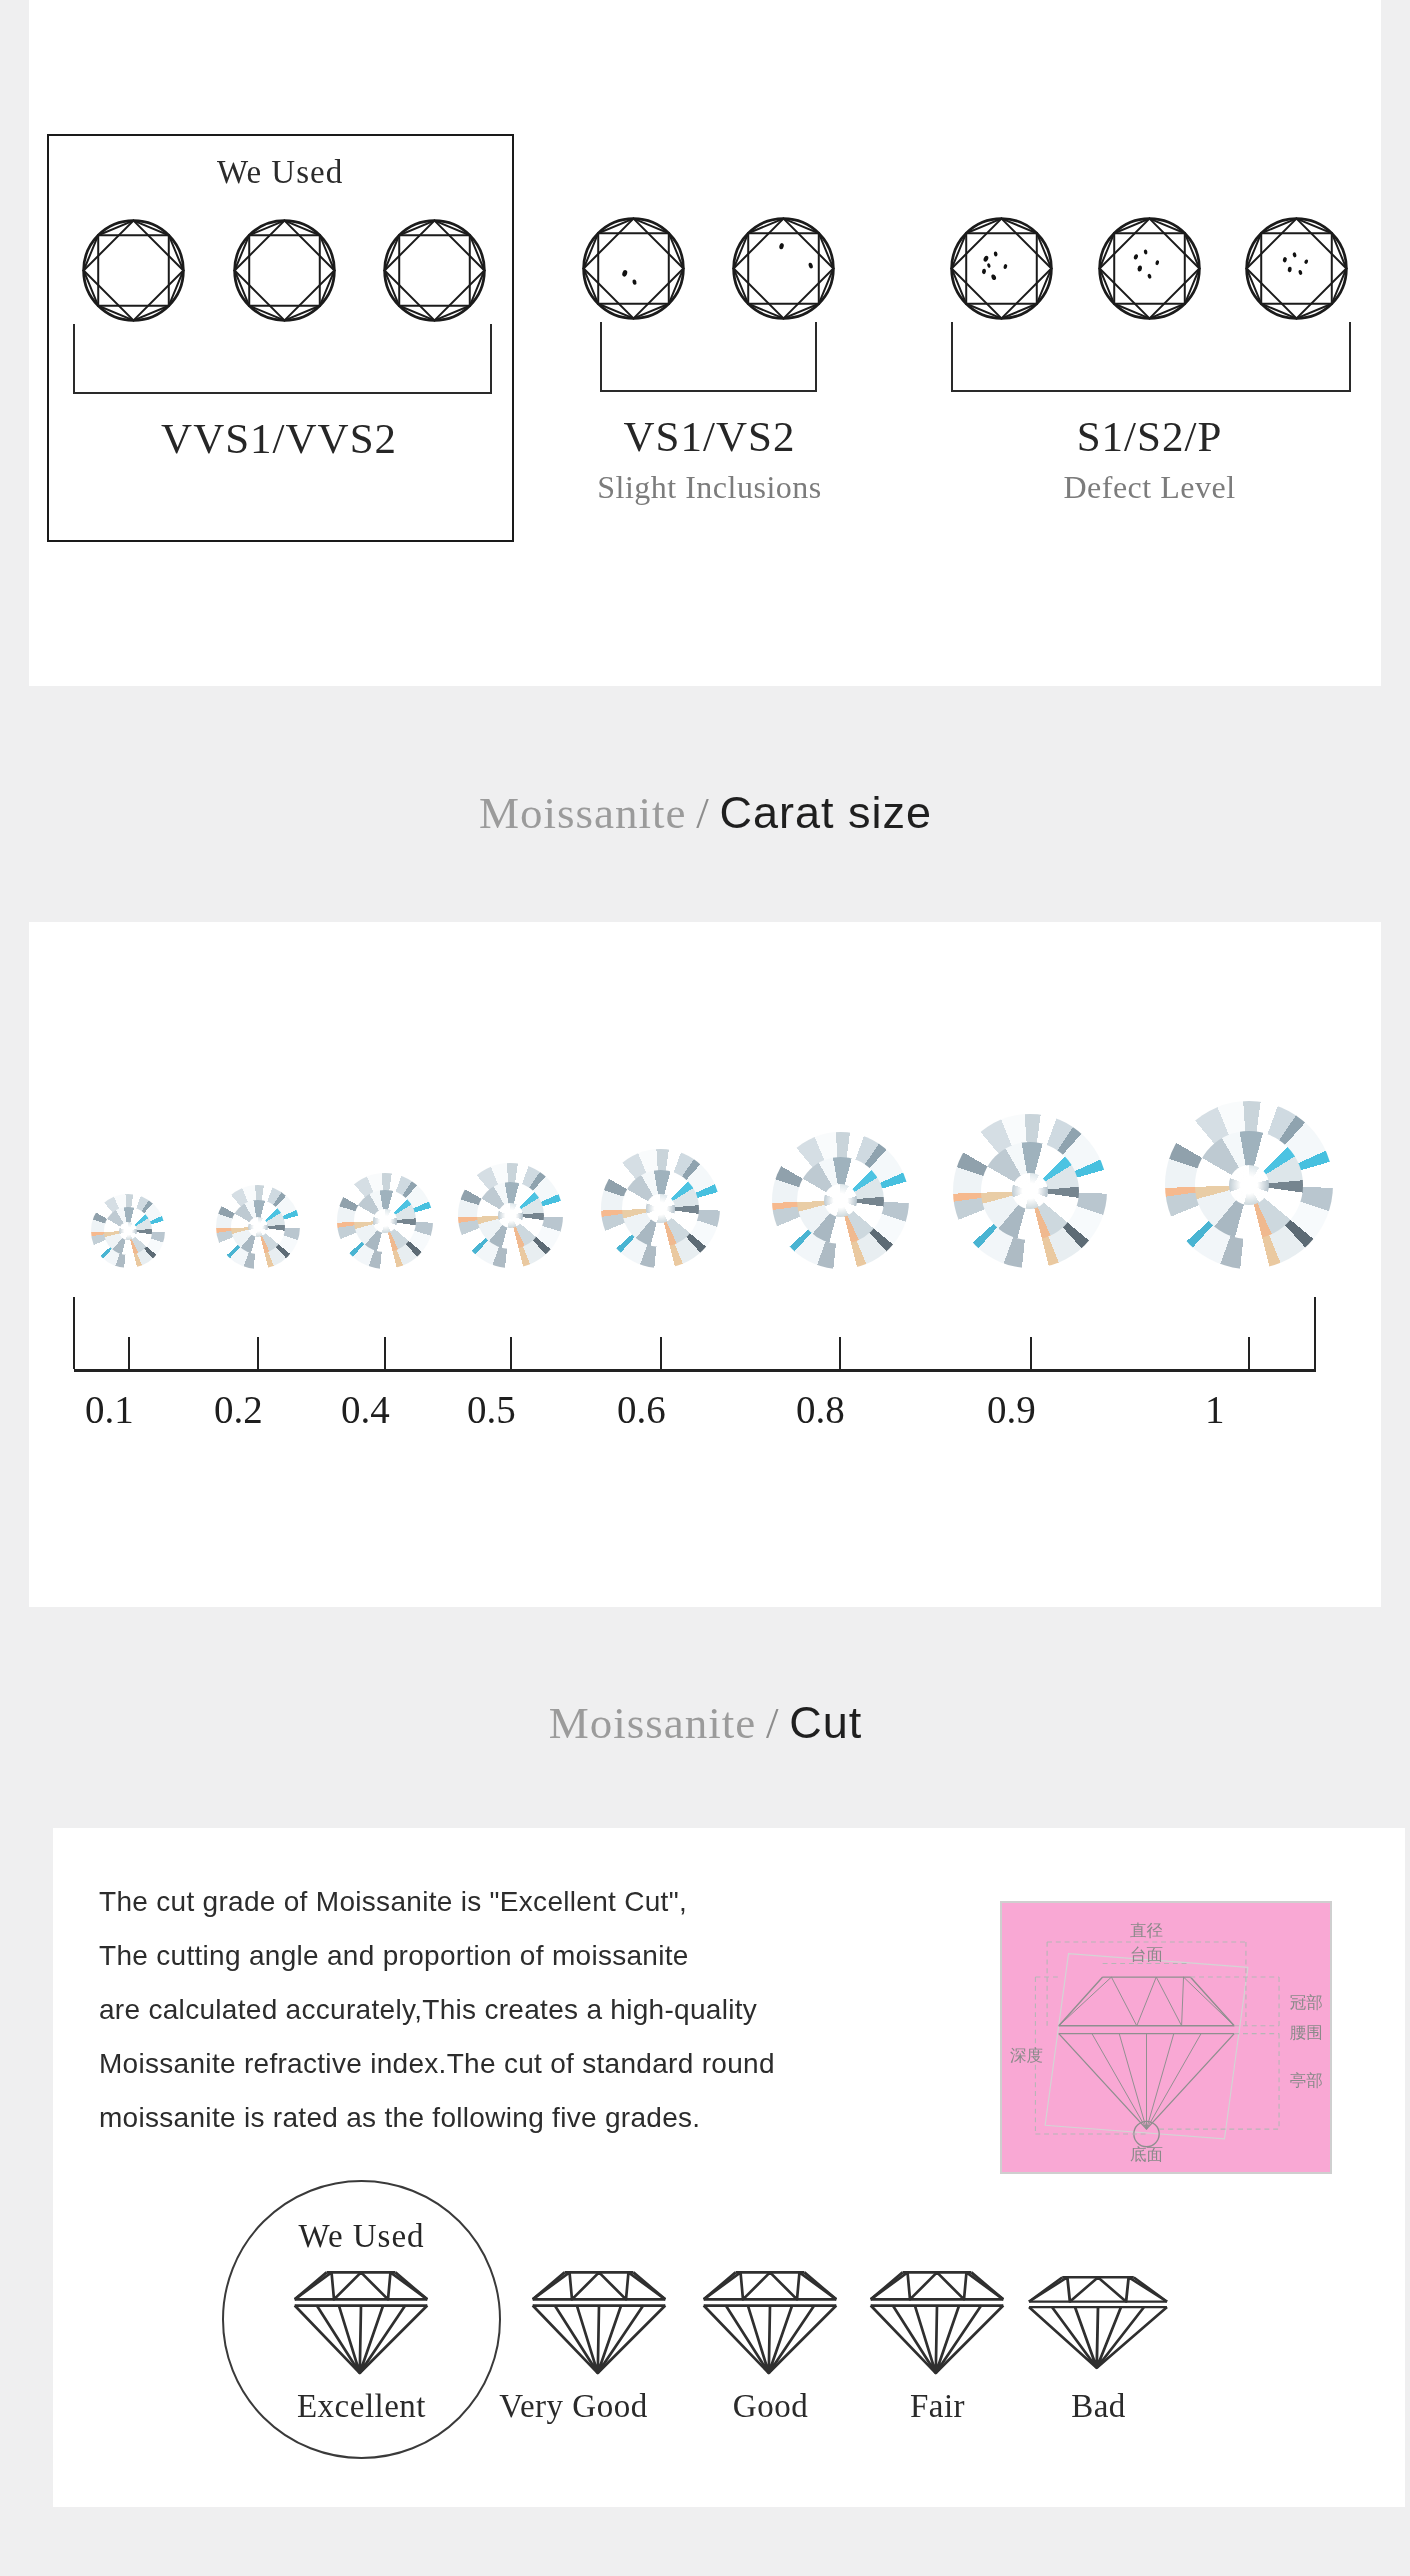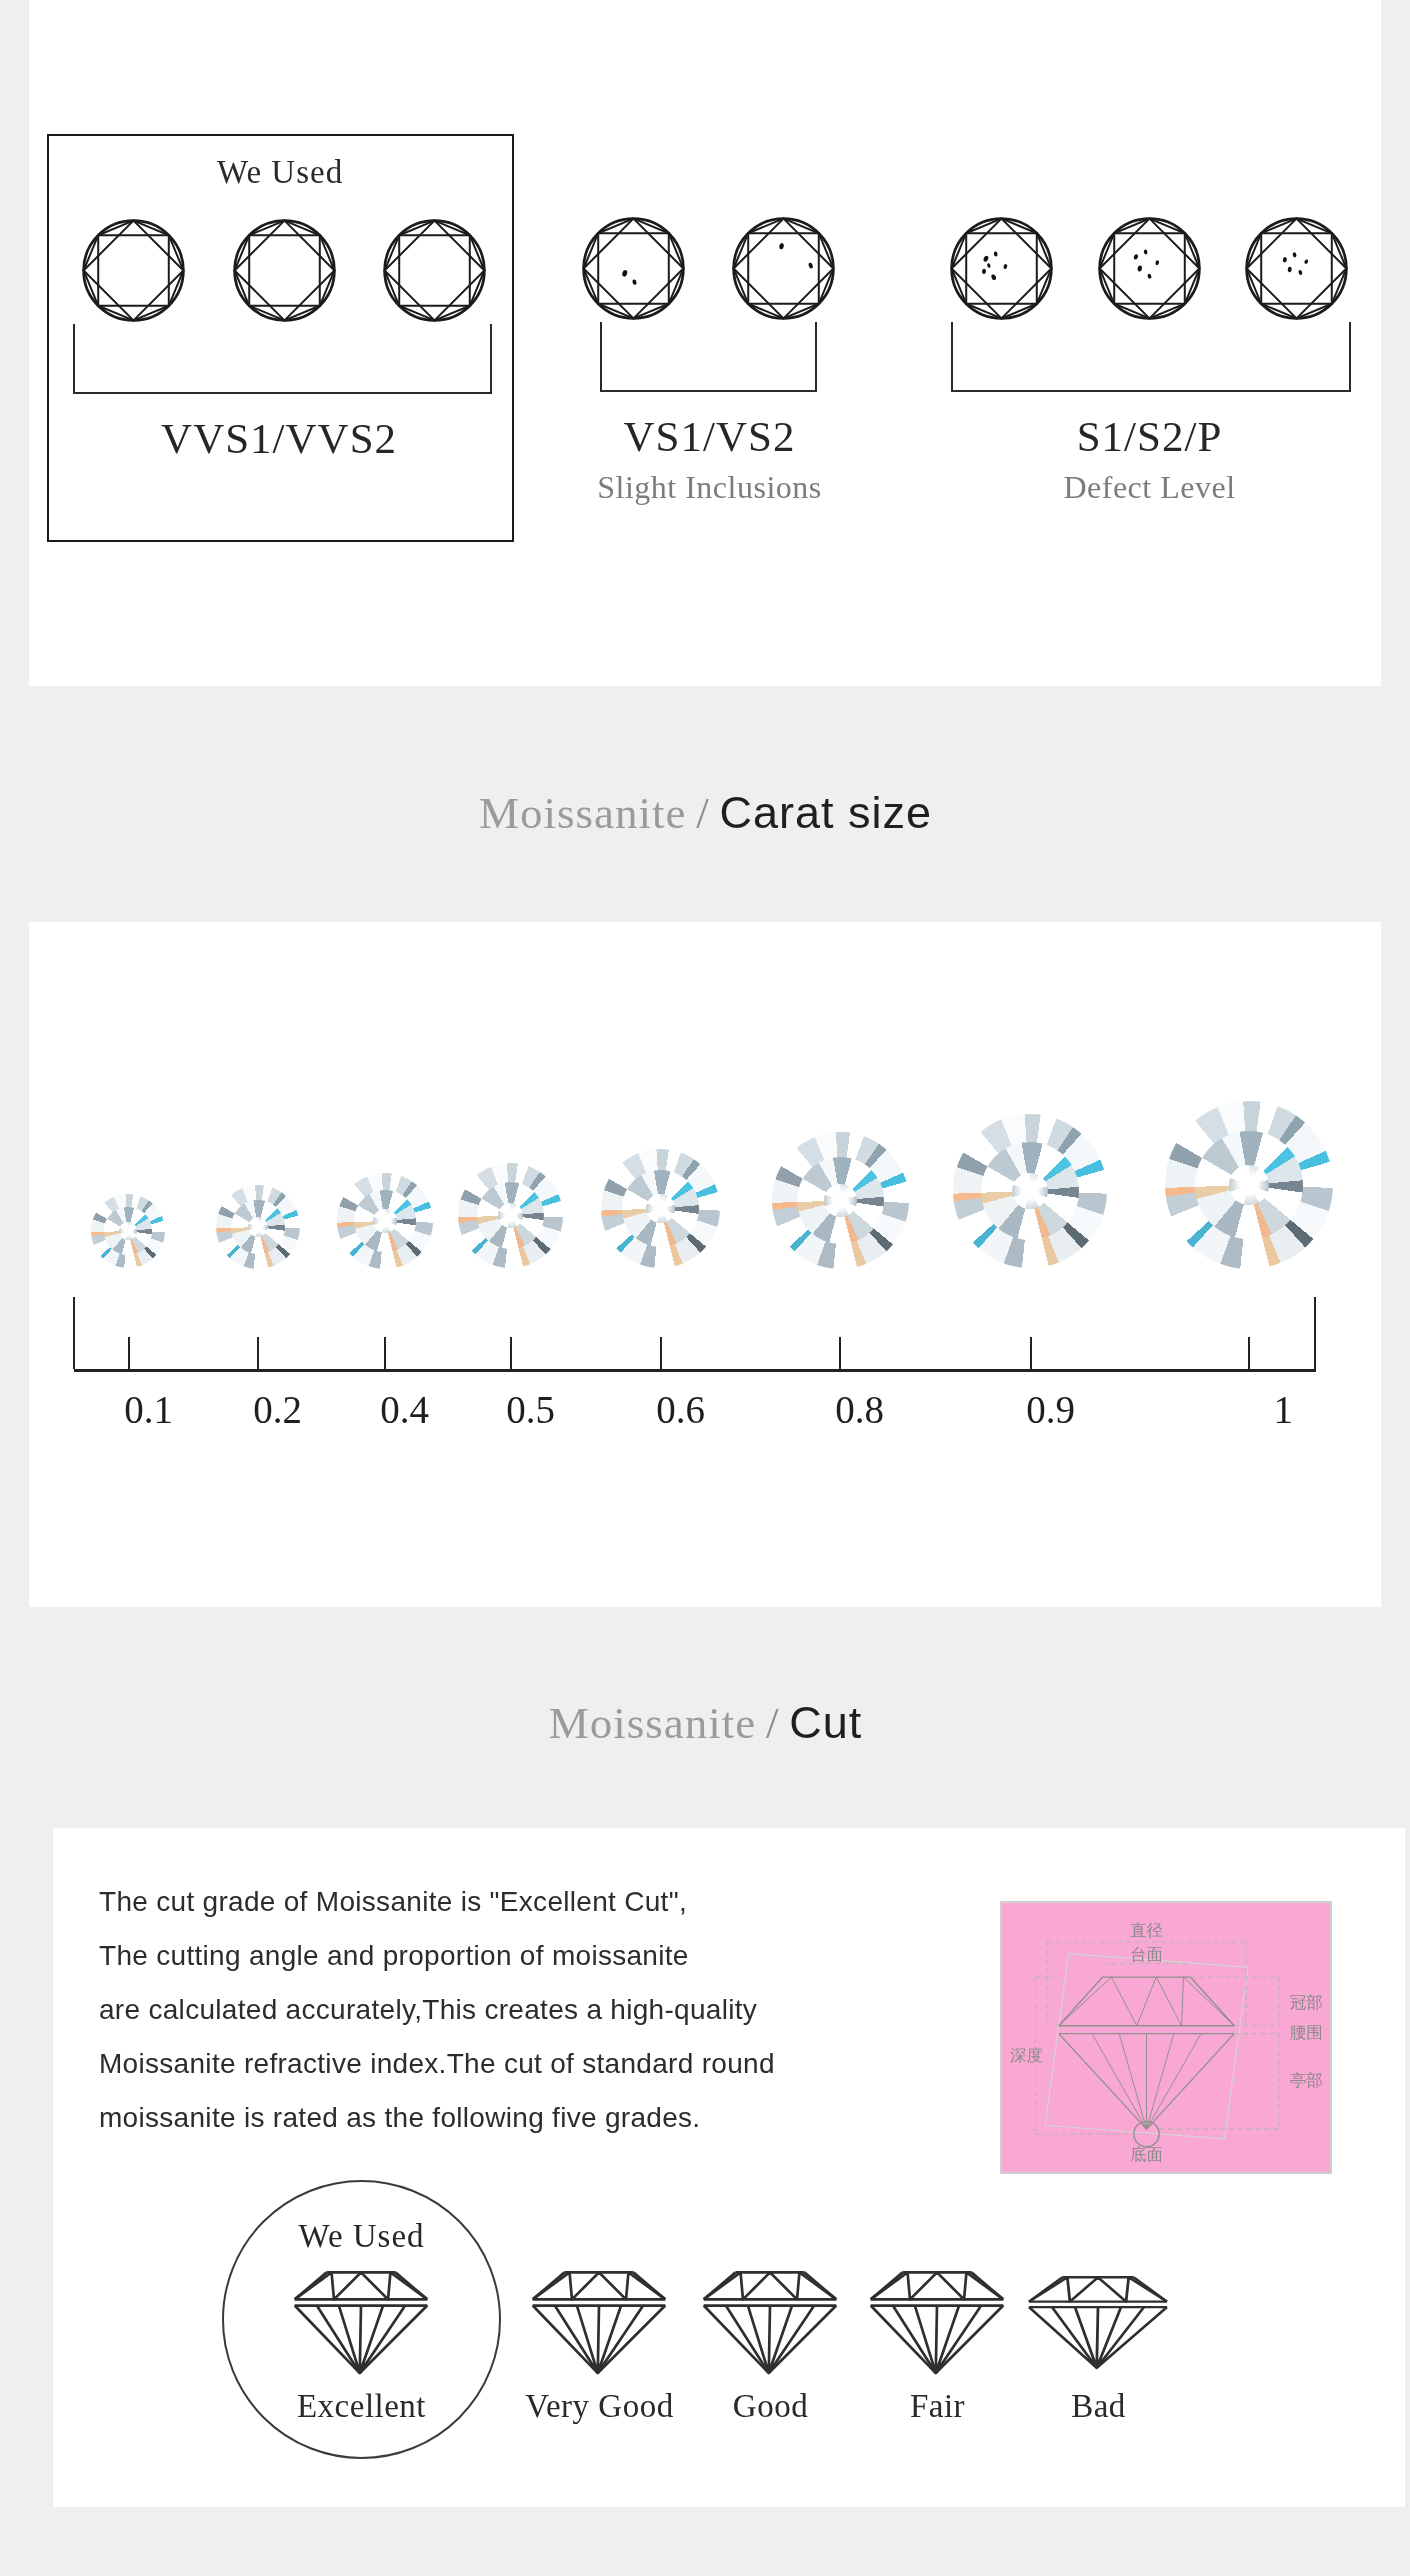--- a/index.html
+++ b/index.html
@@ -42,21 +42,21 @@
       #f4f8fa 0 20deg,#9fb2bd 20deg 45deg,#ffffff 45deg 75deg,#4cc3e2 75deg 88deg,
       #dde6ea 88deg 115deg,#76858f 115deg 128deg,#ffffff 128deg 160deg,#cdd8de 160deg 185deg,
       #f0b98f 185deg 196deg,#ffffff 196deg 225deg,#a9b8c2 225deg 250deg,#eef3f6 250deg 285deg,
       #e9cda6 285deg 298deg,#ffffff 298deg 330deg,#becad2 330deg 360deg);}
   .gem::after{content:"";position:absolute;inset:38%;border-radius:50%;
     background:radial-gradient(circle,#ffffff 0 30%,rgba(255,255,255,0) 70%),
       conic-gradient(#dfe8ec 0 30deg,#fff 30deg 75deg,#b6c4cd 75deg 110deg,#fff 110deg 150deg,#cfdade 150deg 195deg,#fff 195deg 250deg,#c2ced5 250deg 290deg,#fff 290deg 360deg);}
   #ruler-base{position:absolute;left:45px;top:447px;width:1242px;height:2.9px;background:#222;}
   .tick-end{position:absolute;top:375px;width:2px;height:72px;background:#222;}
   .tick-mid{position:absolute;top:415px;width:2px;height:32px;background:#222;}
-  .carat-num{position:absolute;top:465px;width:88px;font-size:39px;color:#1e1e1e;text-align:right;}
+  .carat-num{position:absolute;top:465px;width:88px;font-size:39px;color:#1e1e1e;text-align:left;}
 
   
   #cut-paragraph{position:absolute;left:46px;top:47px;width:879px;
     font-family:"Liberation Sans","DejaVu Sans",sans-serif;font-size:28px;color:#2c2c2c;
     letter-spacing:0.3px;line-height:54px;}
   #cut-diagram-box{position:absolute;left:947px;top:73px;width:332px;height:273px;border:2px solid #cfcfcf;background:#f9a8d4;box-sizing:border-box;}
   #excellent-circle{position:absolute;left:169px;top:352px;width:279px;height:279px;border:2px solid #3a3a3a;border-radius:50%;box-sizing:border-box;background:#fff;}
   .circle-title{position:absolute;left:211px;top:389px;width:195px;text-align:center;font-size:33px;color:#262626;letter-spacing:1px;line-height:39px;}
   .cut-diamond{position:absolute;width:148px;height:113px;color:#2f2f2f;}
   .cut-diamond.squish{transform:scaleY(.9) scaleX(1.04);}
@@ -251,21 +251,21 @@
     <div id="excellent-circle"></div>
     <div class="circle-title">We Used</div>
     <svg class="cut-diamond" style="left:234px;top:437px" viewBox="0 0 152 116" width="148" height="113">
         <use href="#sym-diamond-side"></use>
       </svg>
     <div class="grade-name" style="left:201px">Excellent</div>
 
     <svg class="cut-diamond" style="left:472px;top:437px" viewBox="0 0 152 116" width="148" height="113">
         <use href="#sym-diamond-side"></use>
       </svg>
-    <div class="grade-name" style="left:439px">Very Good</div>
+    <div class="grade-name" style="left:413px">Very Good</div>
 
     <svg class="cut-diamond" style="left:643px;top:437px" viewBox="0 0 152 116" width="148" height="113">
         <use href="#sym-diamond-side"></use>
       </svg>
     <div class="grade-name" style="left:610px">Good</div>
 
     <svg class="cut-diamond" style="left:810px;top:437px" viewBox="0 0 152 116" width="148" height="113">
         <use href="#sym-diamond-side"></use>
       </svg>
     <div class="grade-name" style="left:777px">Fair</div>

